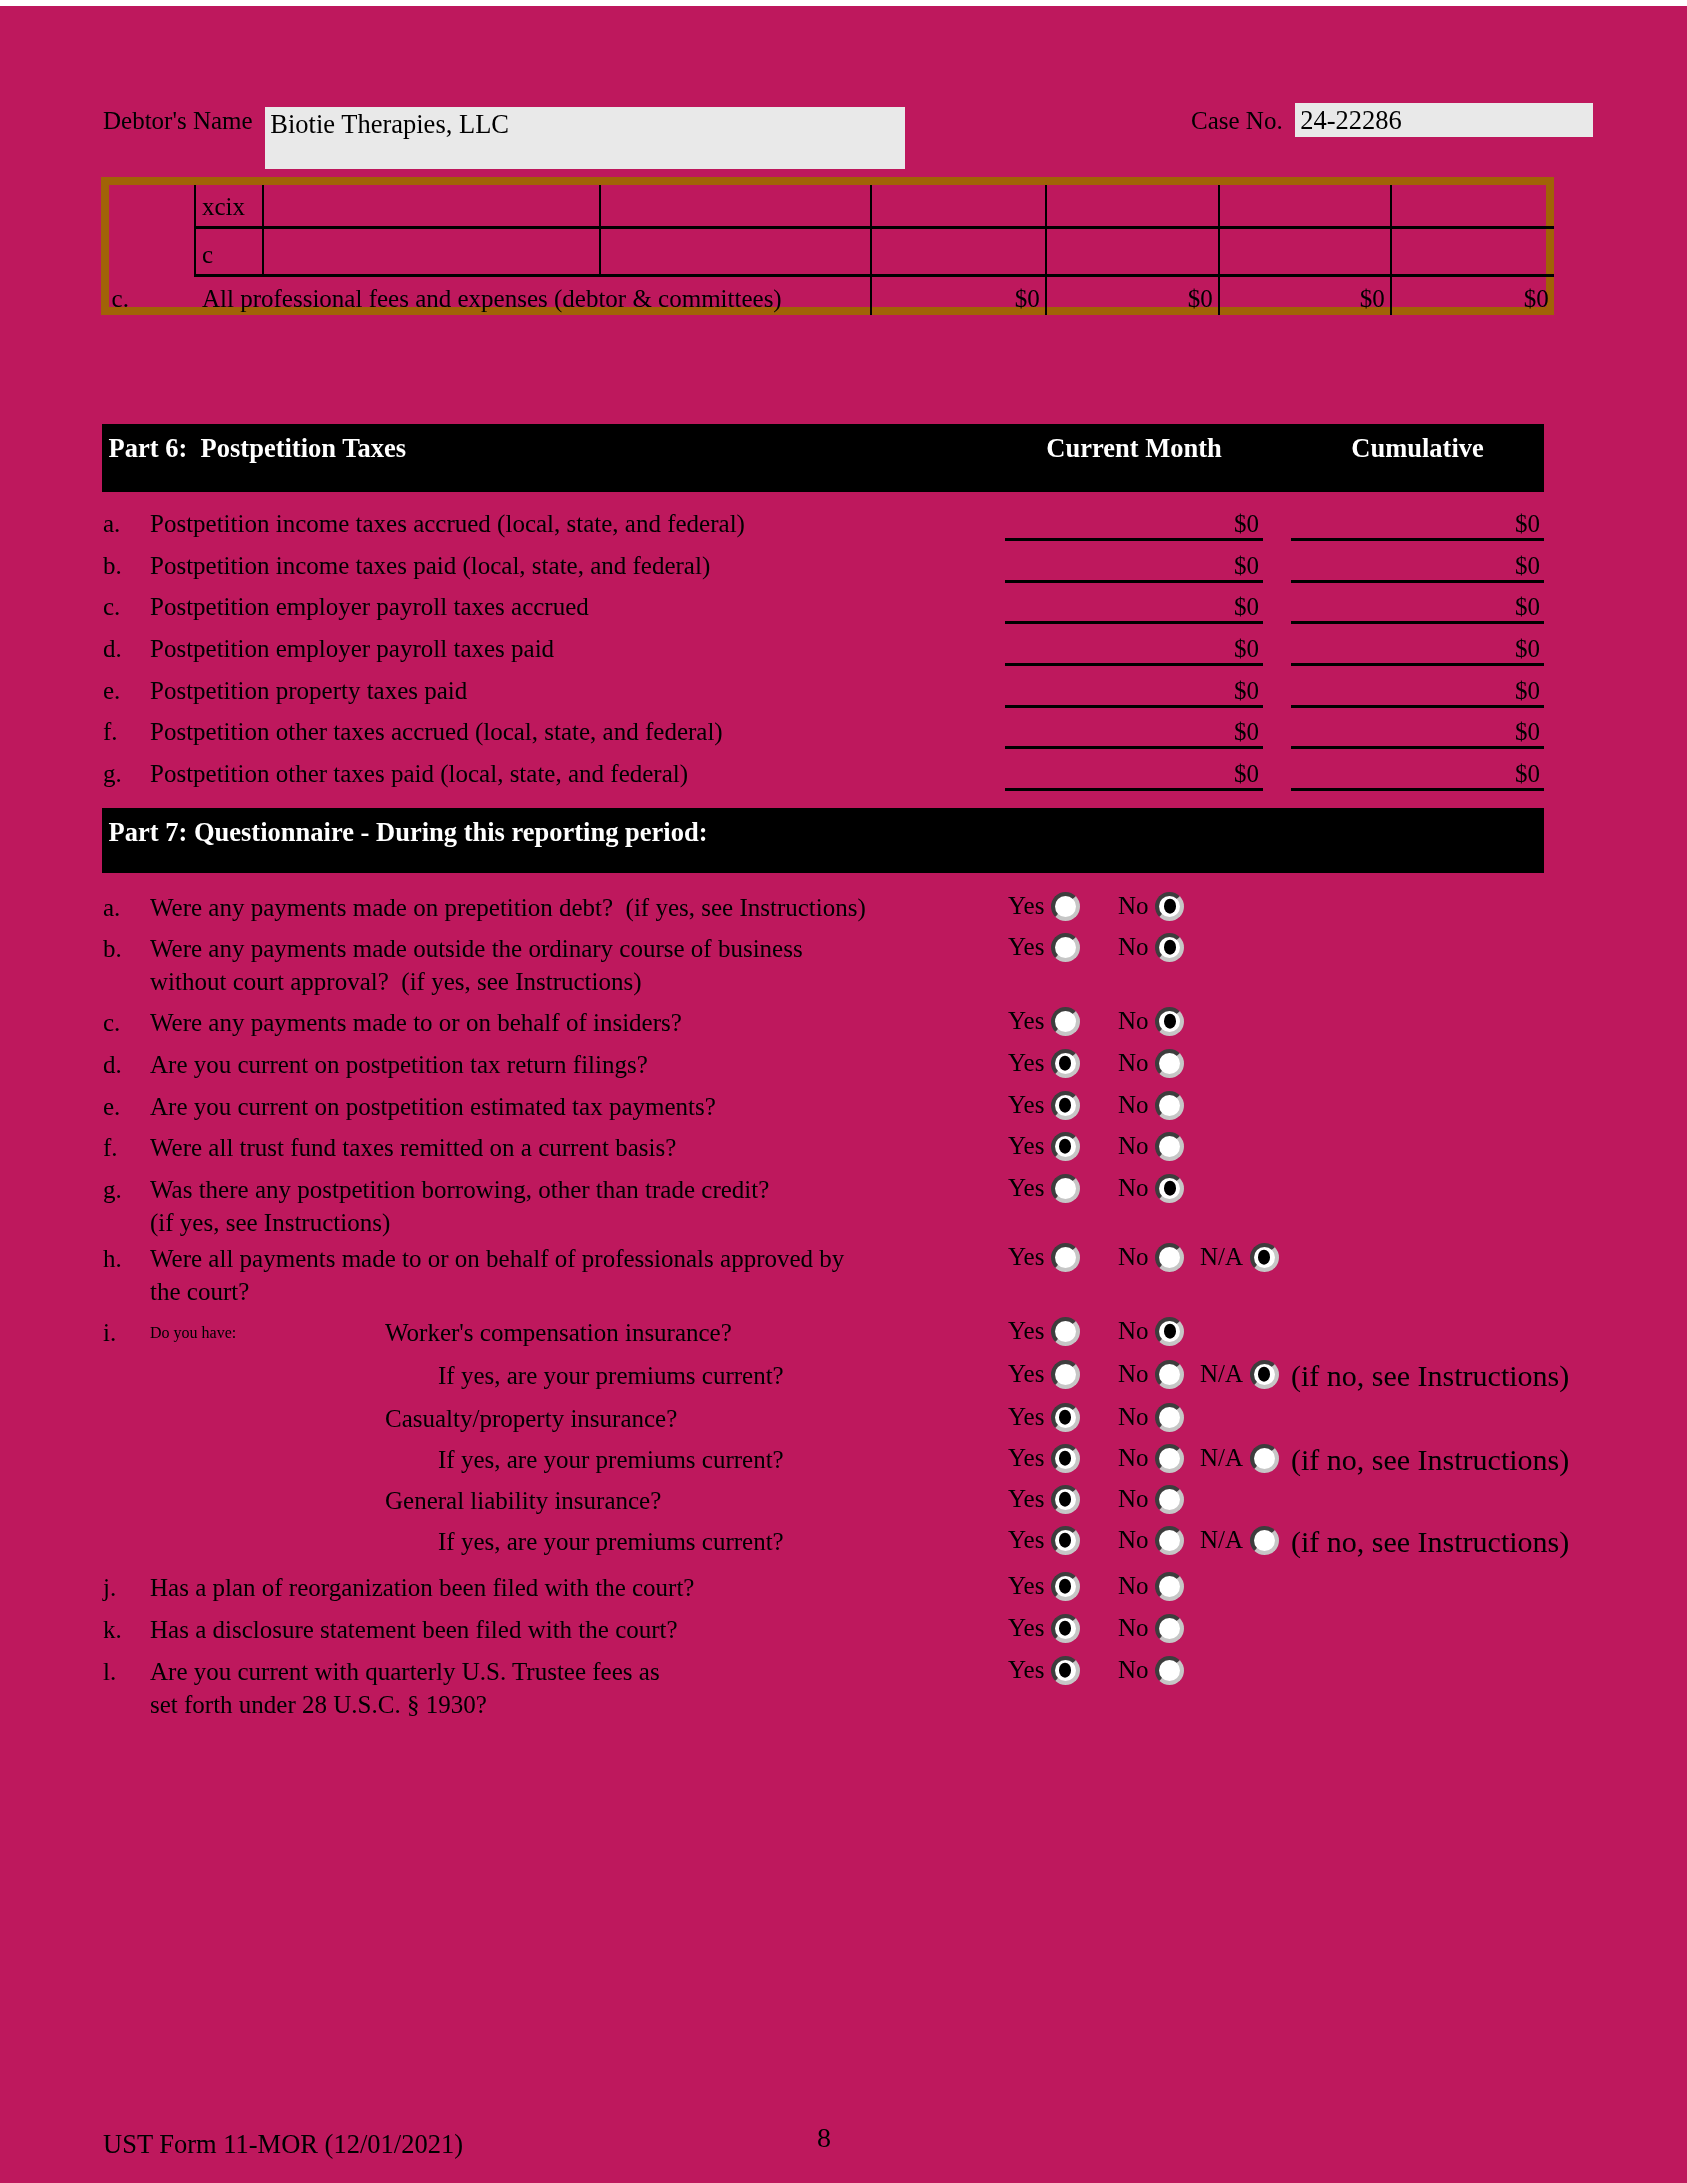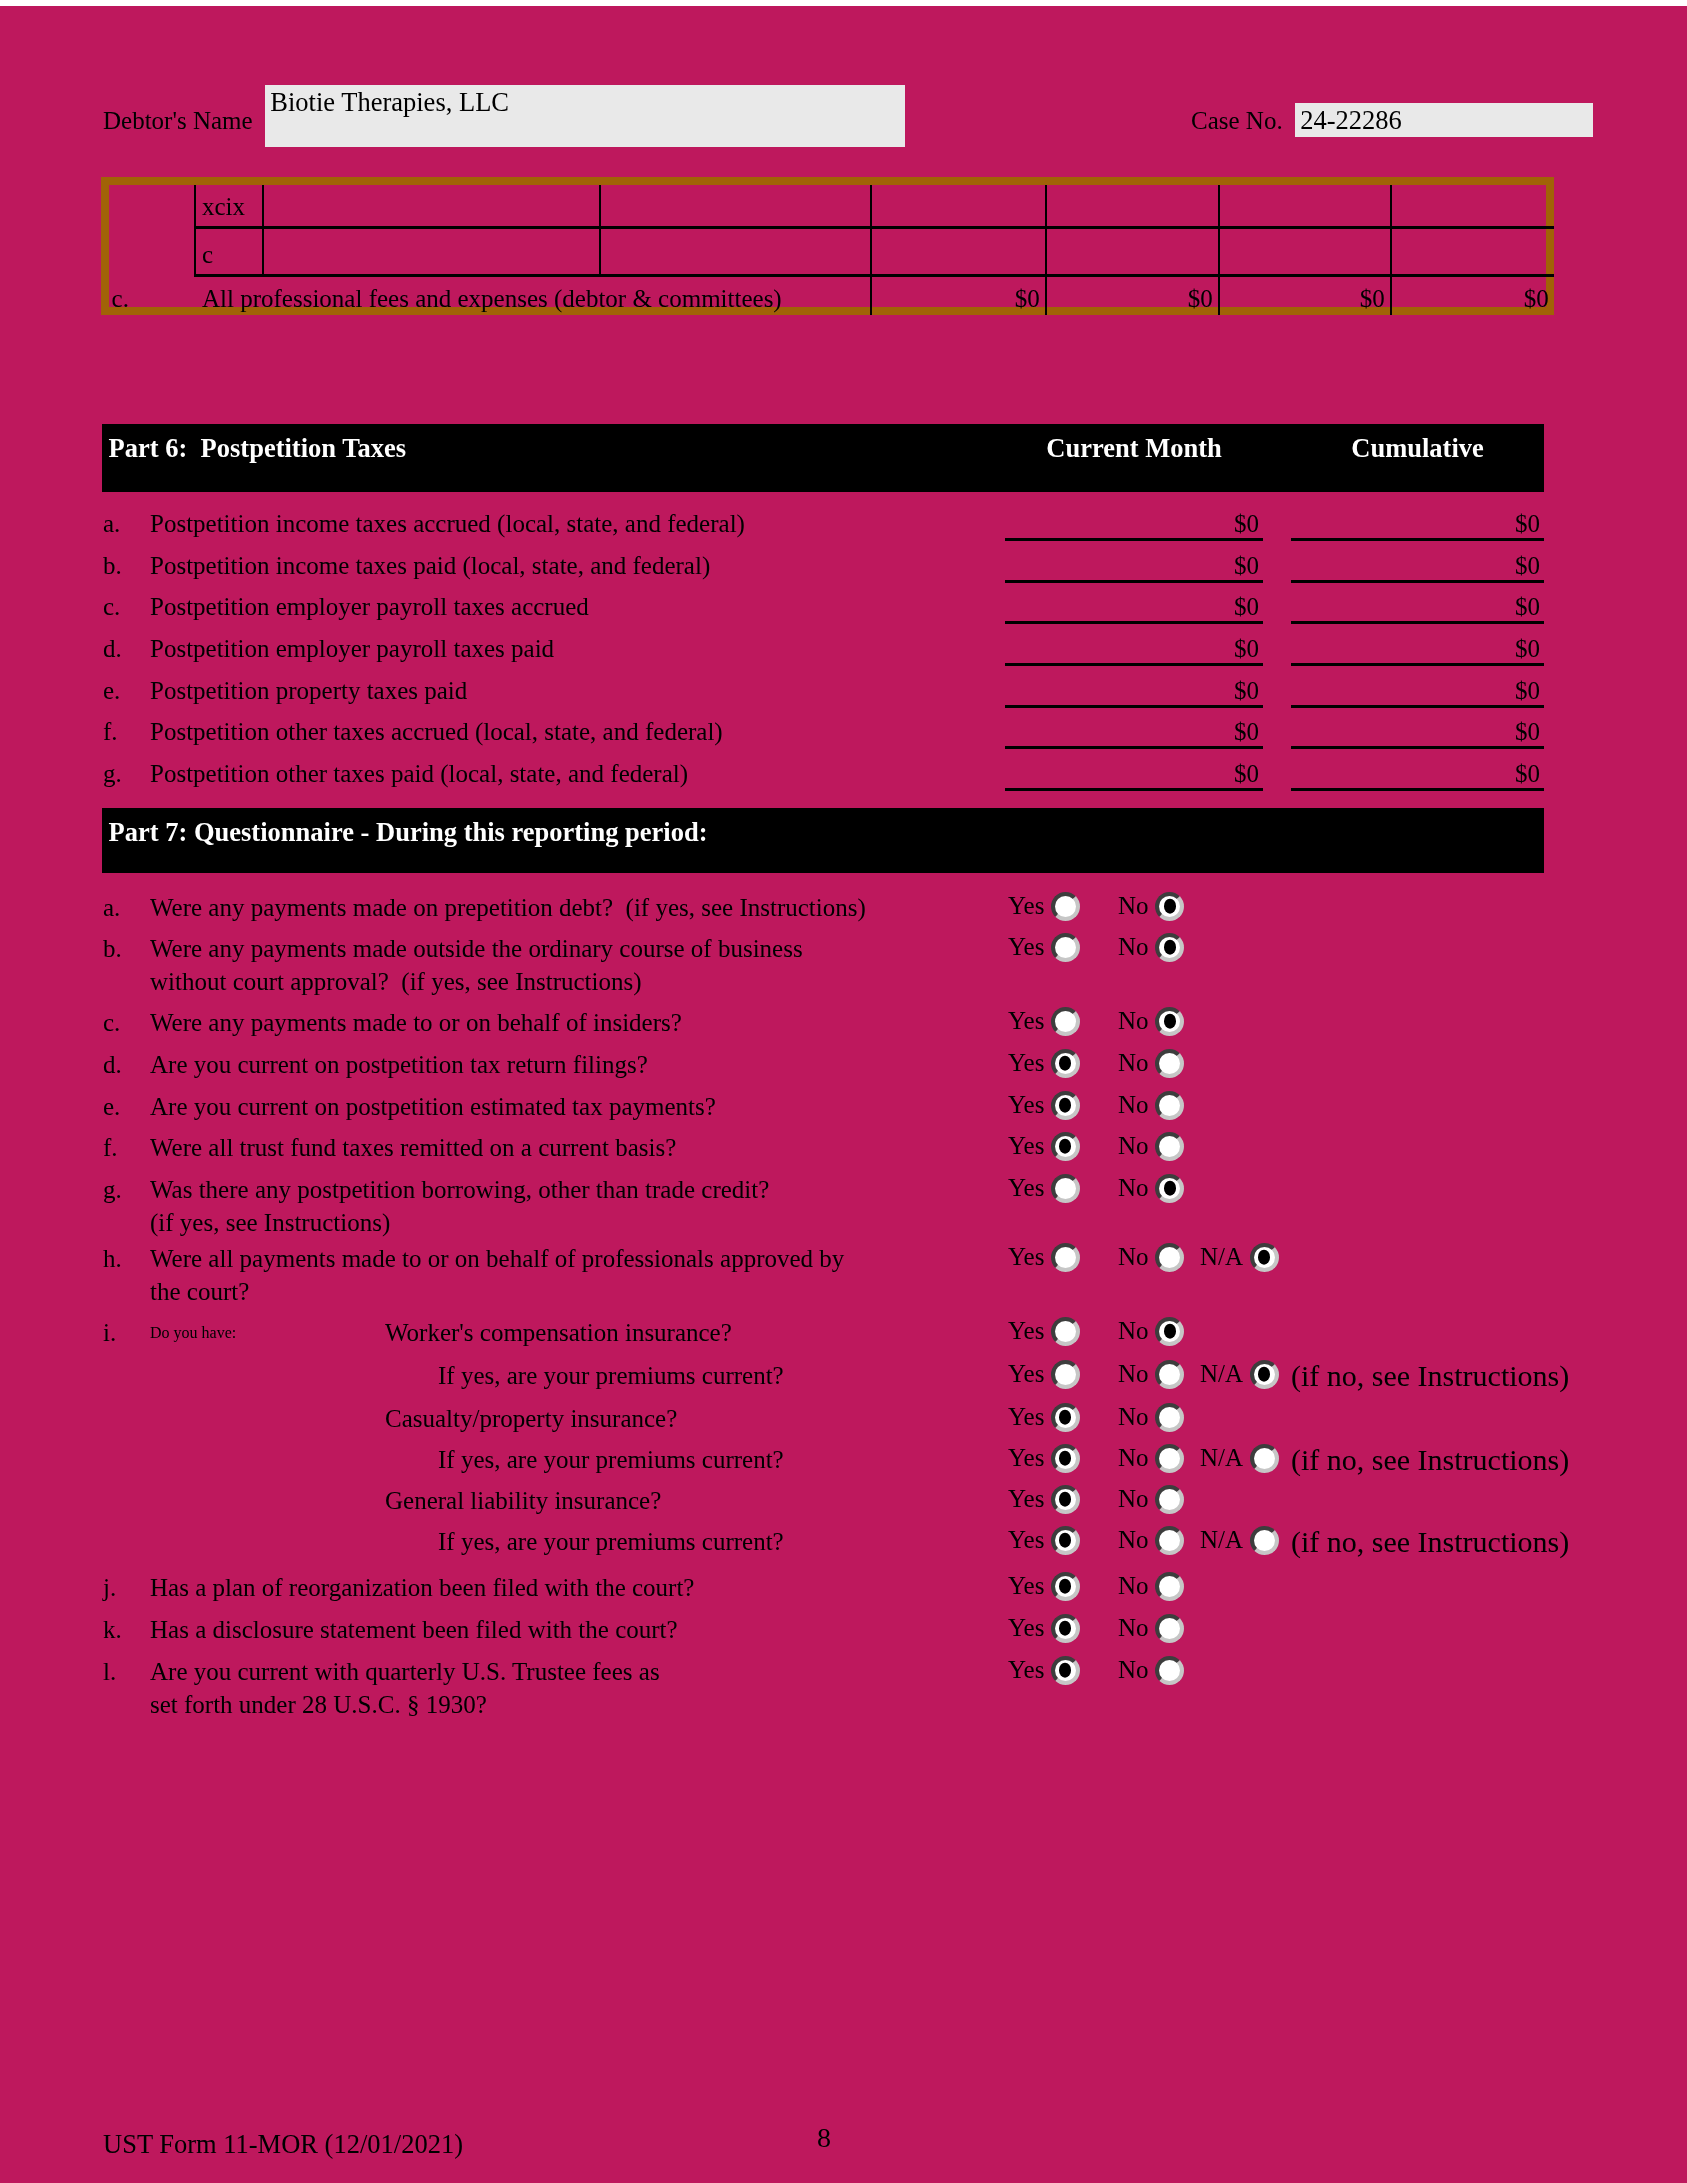--- a/index.html
+++ b/index.html
@@ -44,21 +44,21 @@
          width:12px;height:14.6px;border-radius:50%;background:#000;}
 
   .footer-text{position:absolute;font-size:26.5px;line-height:32px;white-space:pre;}
 </style>
 </head>
 <body>
 
 <div class="page">
 
   <span class="abs t" style="left:103px;top:98px">Debtor's Name</span>
-  <div class="field" style="left:265px;top:79px;width:640px;height:62px">
+  <div class="field" style="left:265px;top:101px;width:640px;height:62px">
     <span>Biotie Therapies, LLC</span>
   </div>
   <span class="abs t" style="left:1191px;top:98px">Case No.</span>
   <div class="field" style="left:1295px;top:97px;width:298px;height:34px">
     <span>24-22286</span>
   </div>
 
   <div class="fees" style="left:101px;top:171px;width:1453px;height:138px">
 
     <div class="vline" style="left:85px;top:0;height:92px"></div>

